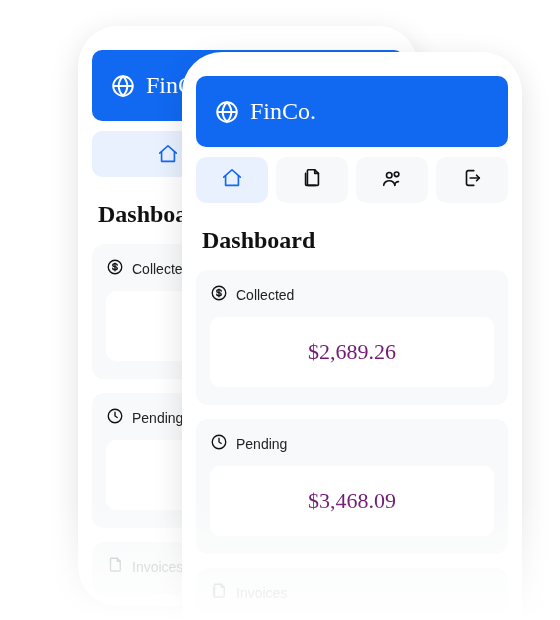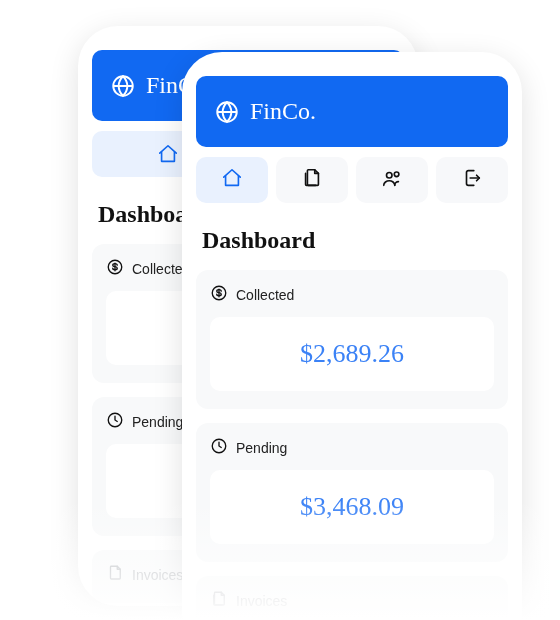--- a/index.html
+++ b/index.html
@@ -100,22 +100,22 @@
       color: #222;
       font-family: -apple-system, BlinkMacSystemFont, 'Segoe UI', sans-serif;
     }
     .card-header svg { width: 18px; height: 18px; }
     .value-box {
       background: #fff;
       border-radius: 10px;
       margin-top: 12px;
       padding: 22px 10px;
       text-align: center;
-      font-size: 26px;
-      color: #3b82f6;
+      font-size: 22px;
+      color: #701a75;
     }
     .card.muted .card-header { color: #b0b3b8; }
     .card.muted .card-header svg { stroke: #b0b3b8; }
     .fade-bottom {
       position: absolute;
       left: 0; right: 0; bottom: 0;
       height: 120px;
       background: linear-gradient(to bottom, rgba(255,255,255,0), #fff);
       z-index: 3;
       pointer-events: none;

